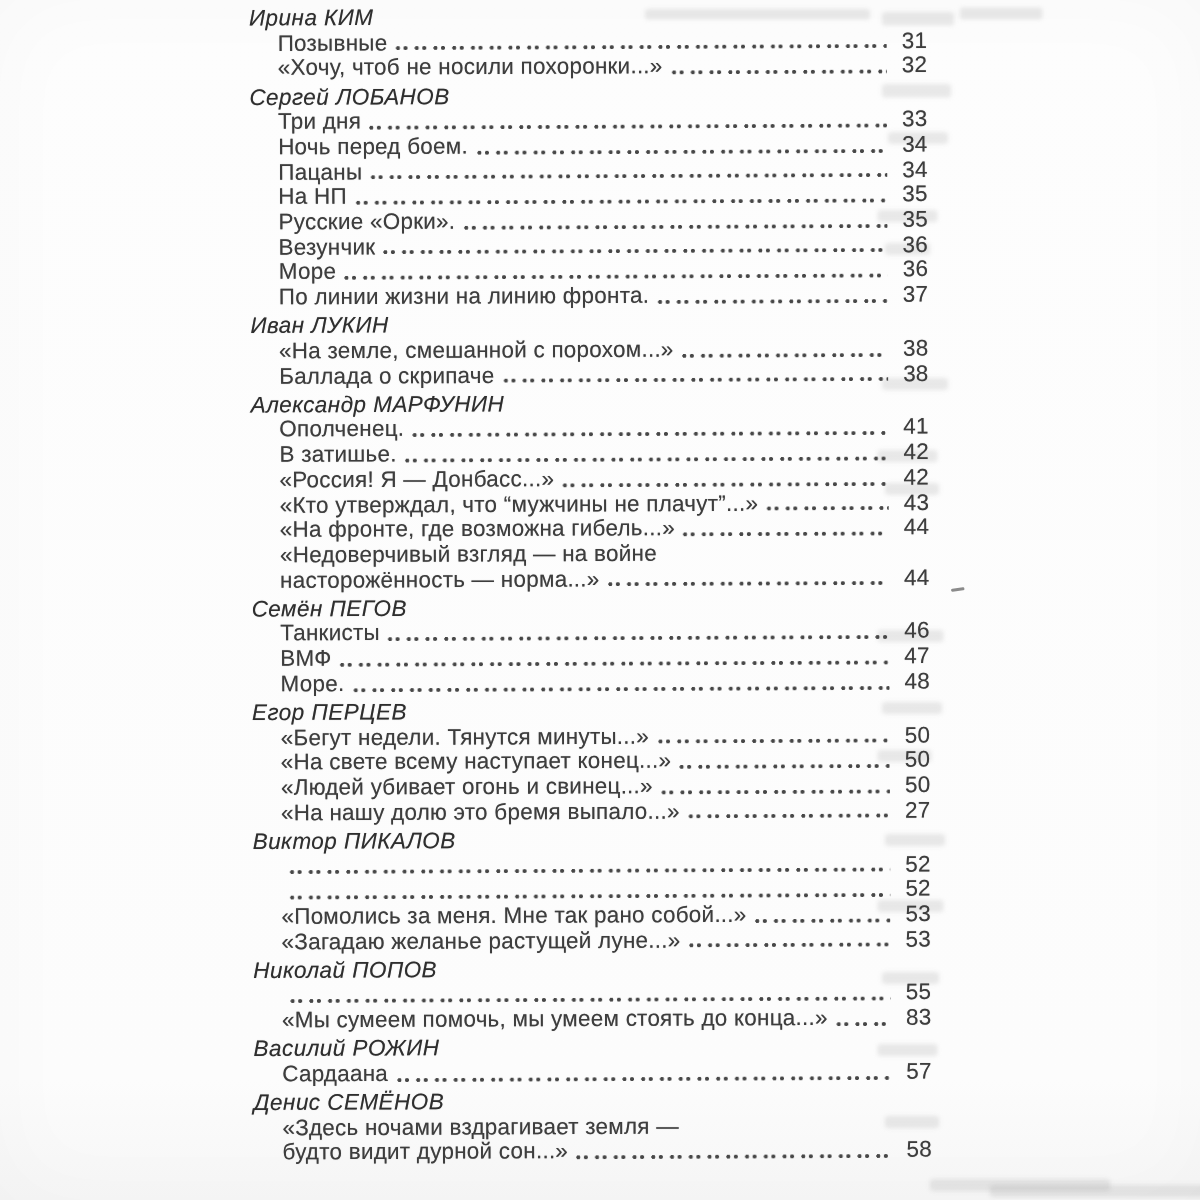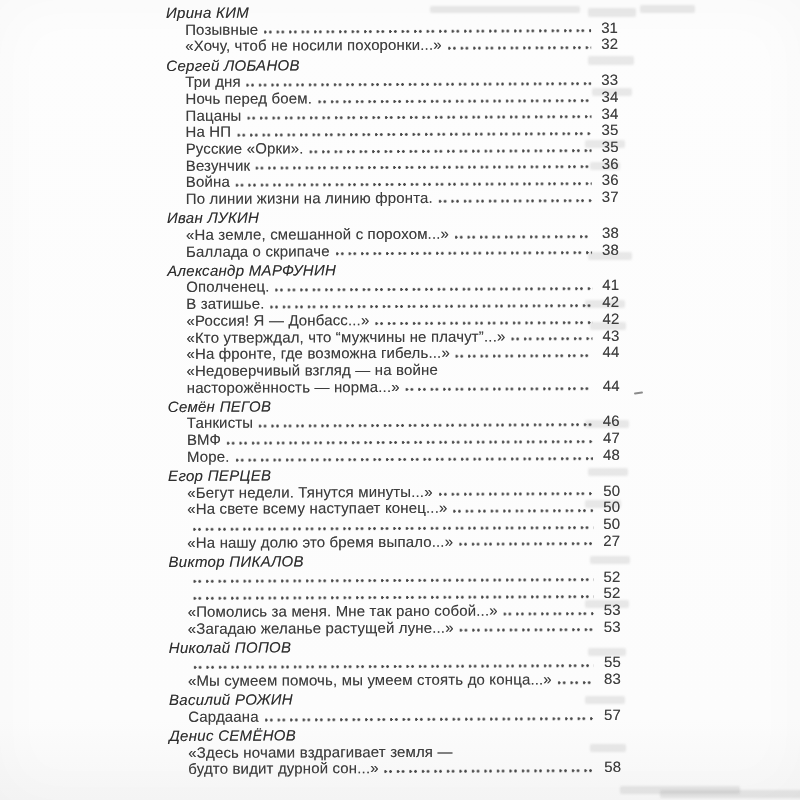--- a/index.html
+++ b/index.html
@@ -142,21 +142,21 @@
           <span class="t">Русские «Орки».</span>
           <span class="leader"></span>
           <span class="pg">35</span>
         </div>
         <div class="entry-line">
           <span class="t">Везунчик</span>
           <span class="leader"></span>
           <span class="pg">36</span>
         </div>
         <div class="entry-line">
-          <span class="t">Война</span>
+          <span class="t">Море</span>
           <span class="leader"></span>
           <span class="pg">36</span>
         </div>
         <div class="entry-line">
           <span class="t">По линии жизни на линию фронта.</span>
           <span class="leader"></span>
           <span class="pg">37</span>
         </div>
       </section>
       <section class="sec">
@@ -232,20 +232,21 @@
           <span class="t">«Бегут недели. Тянутся минуты...»</span>
           <span class="leader"></span>
           <span class="pg">50</span>
         </div>
         <div class="entry-line">
           <span class="t">«На свете всему наступает конец...»</span>
           <span class="leader"></span>
           <span class="pg">50</span>
         </div>
         <div class="entry-line">
+          <span class="t">«Людей убивает огонь и свинец...»</span>
           <span class="leader"></span>
           <span class="pg">50</span>
         </div>
         <div class="entry-line">
           <span class="t">«На нашу долю это бремя выпало...»</span>
           <span class="leader"></span>
           <span class="pg">27</span>
         </div>
       </section>
       <section class="sec">

